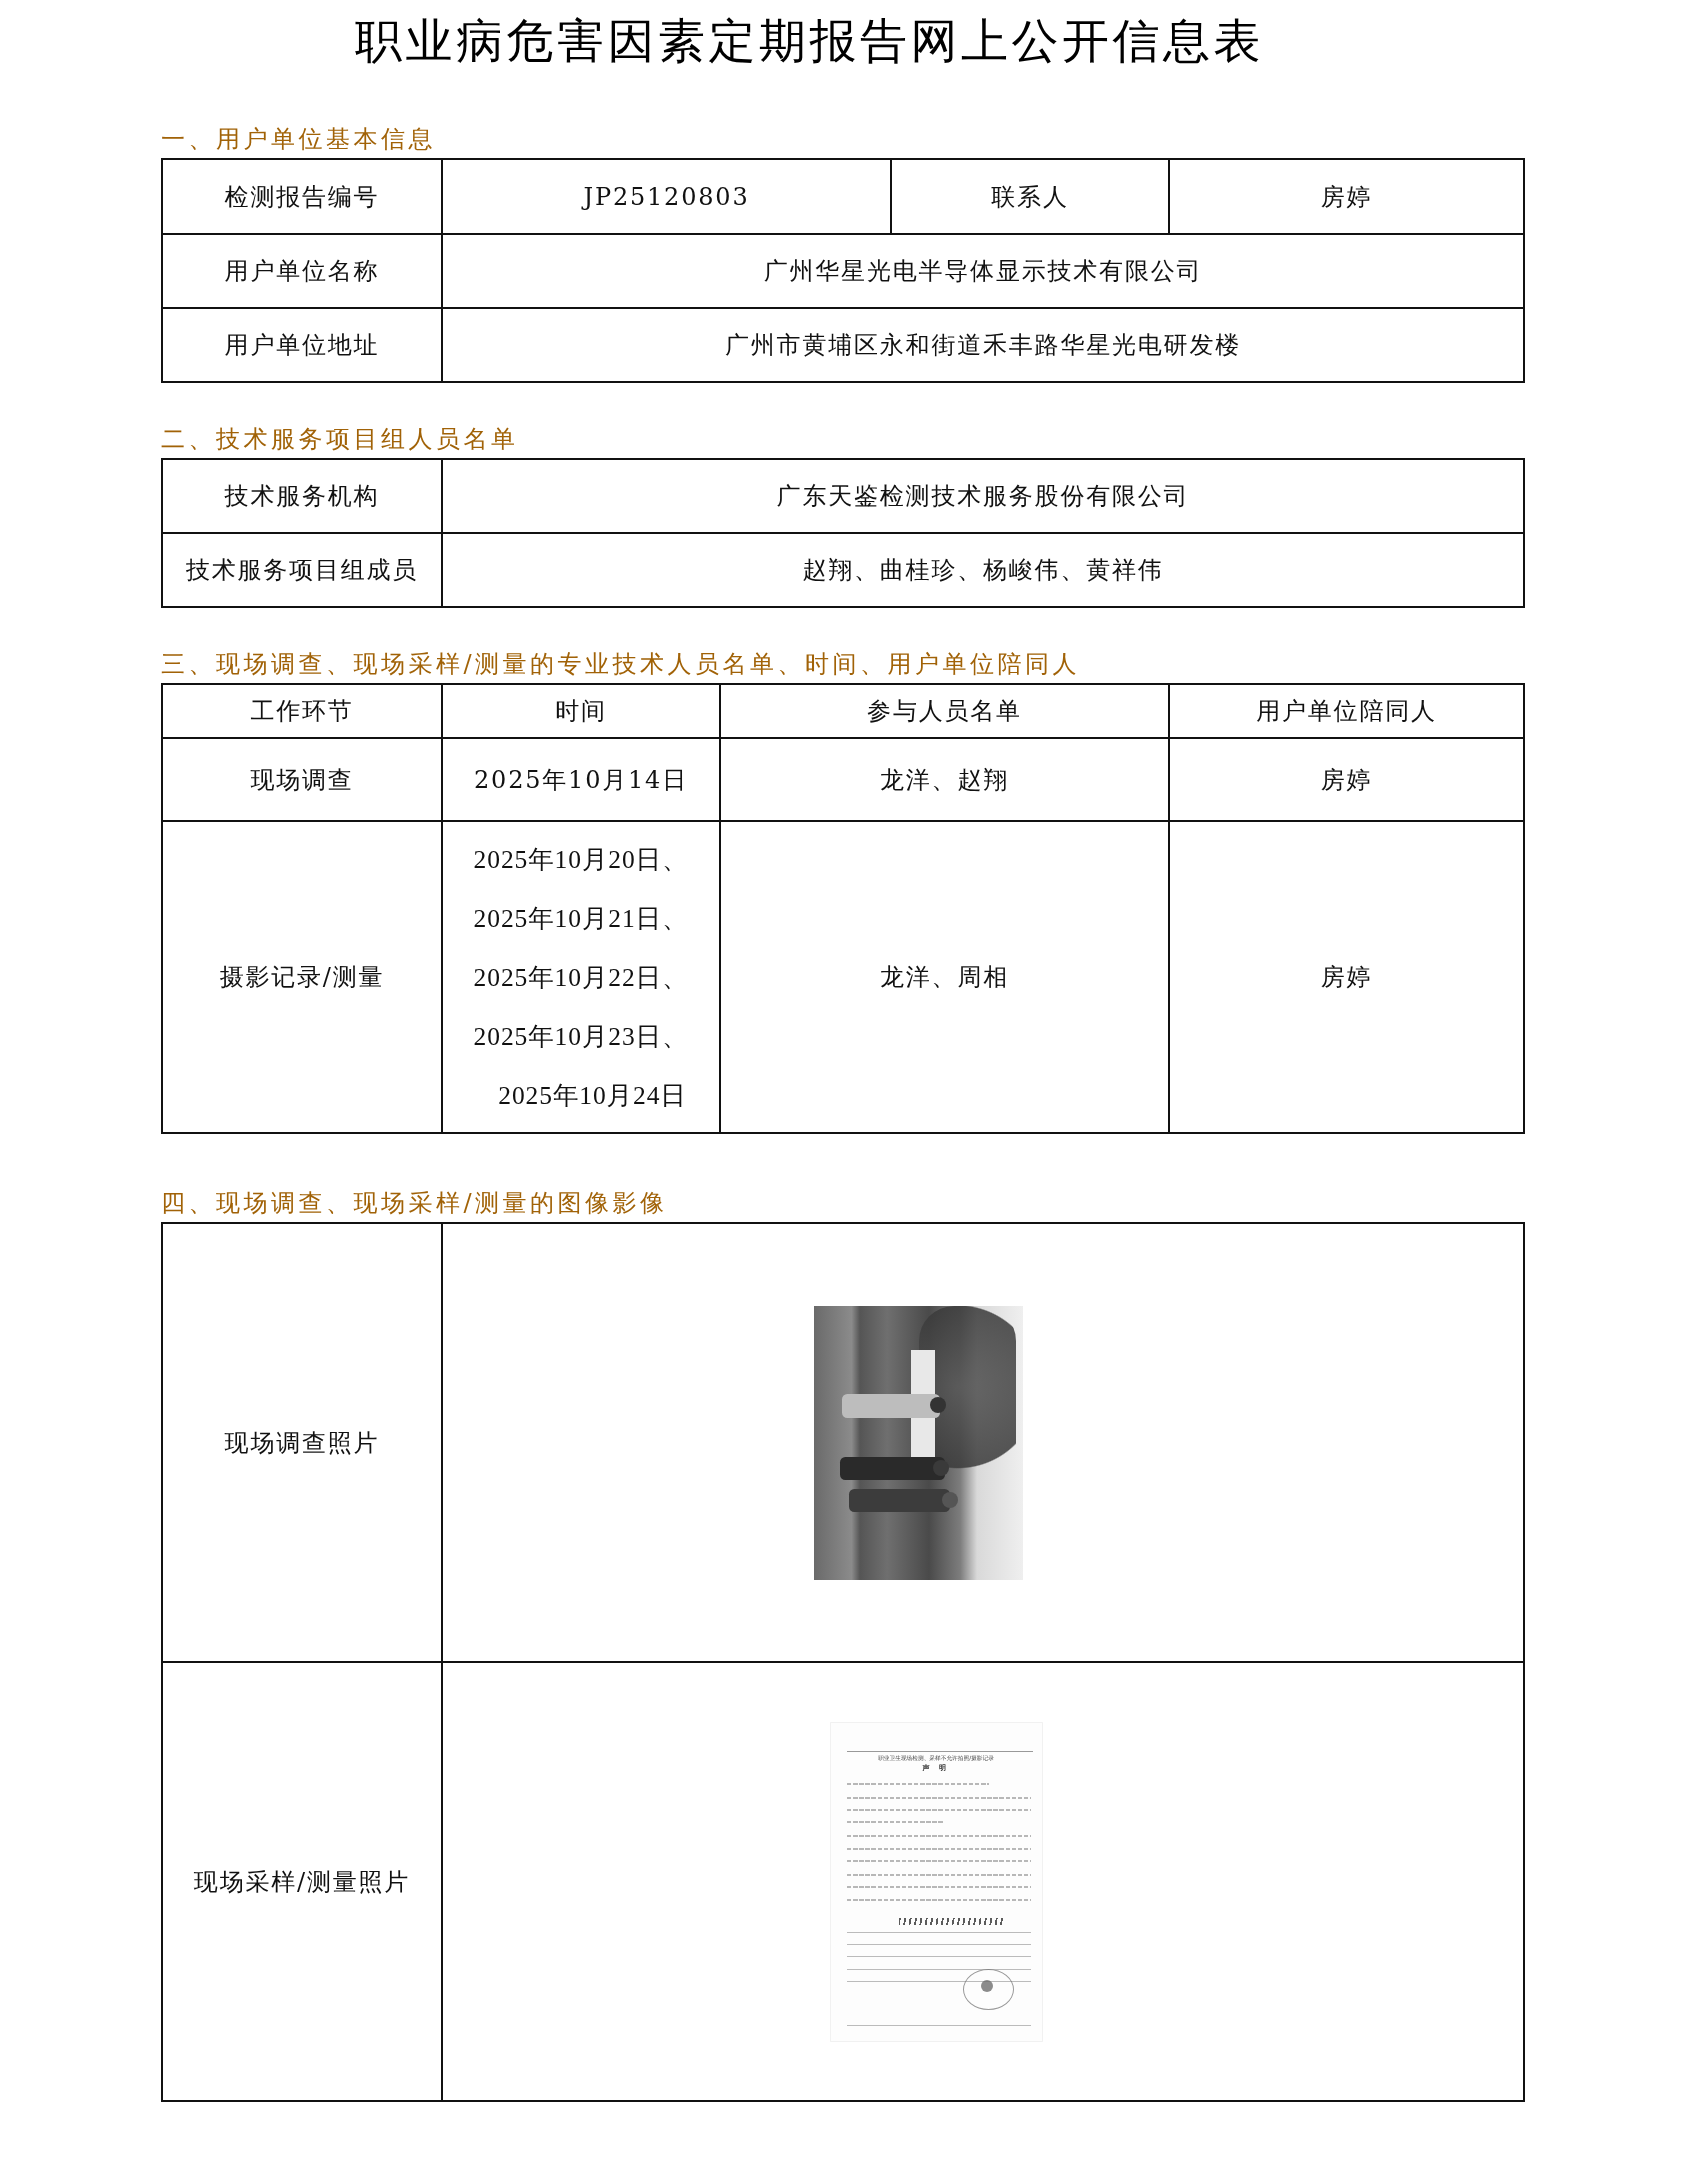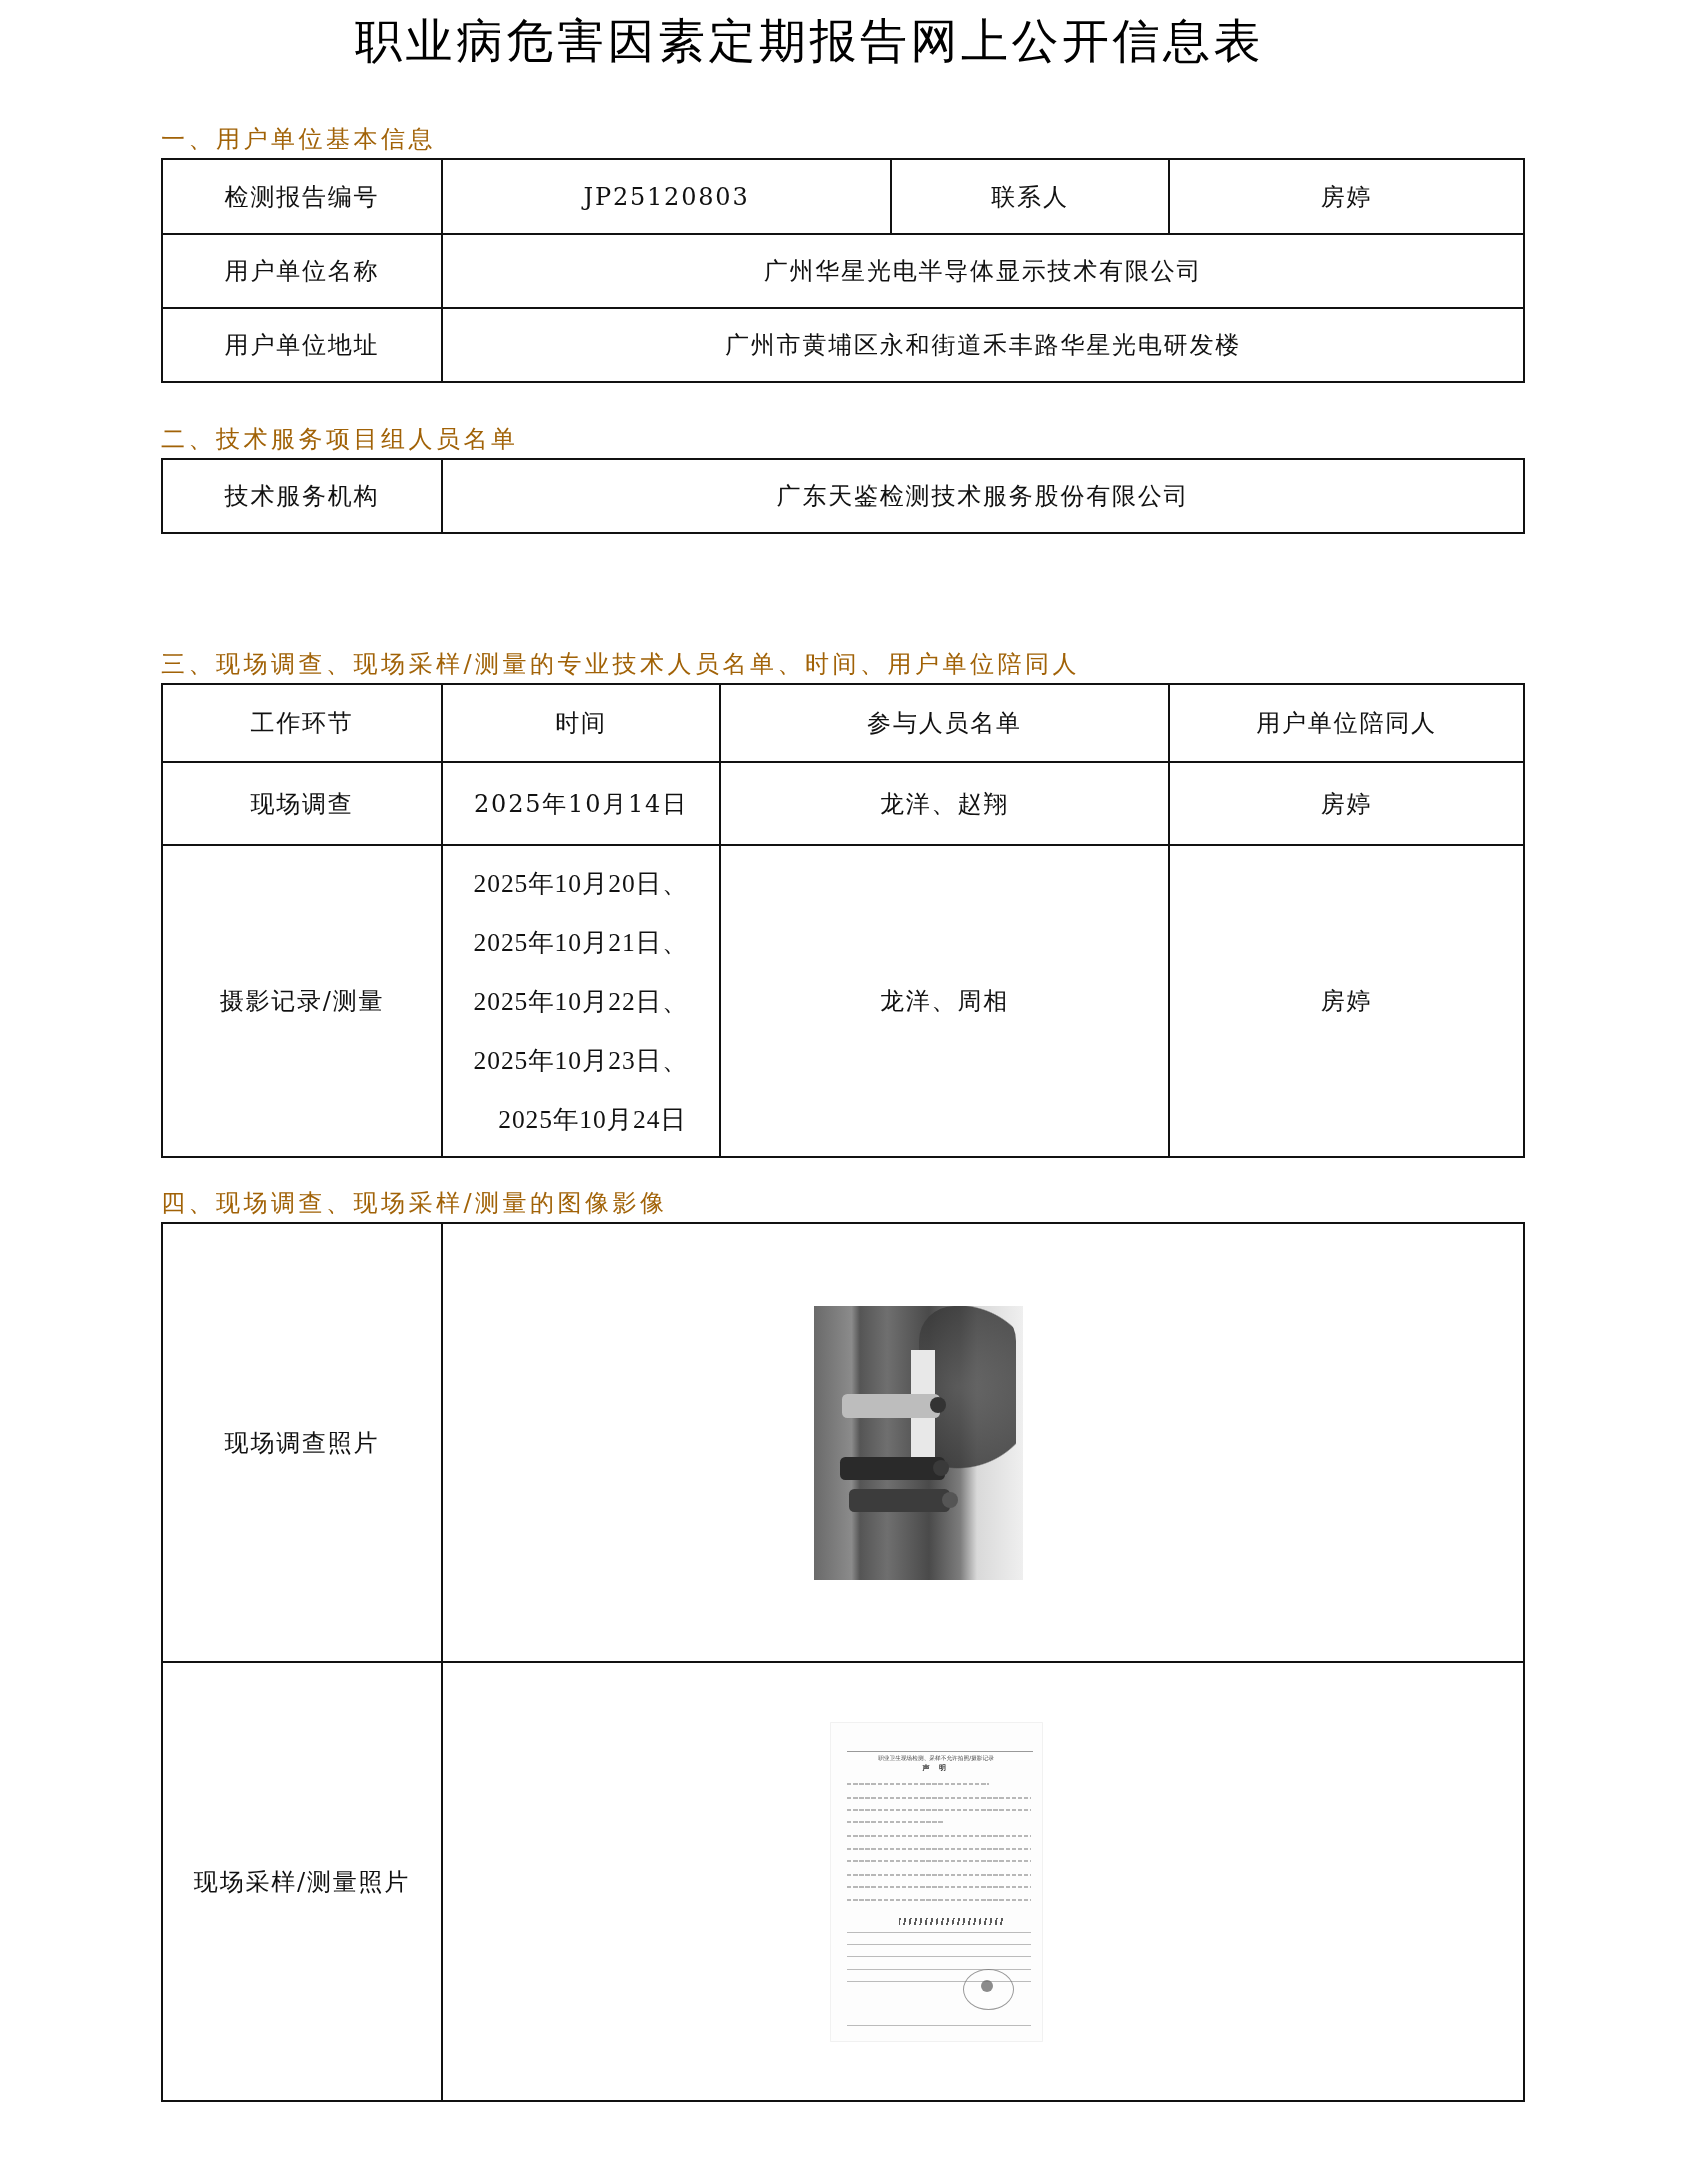--- a/index.html
+++ b/index.html
@@ -77,33 +77,37 @@
 <table class="grid" style="top:458px;">
   <colgroup>
       <col style="width:280px">
       <col style="width:1082px">
     </colgroup>
   <tbody>
       <tr style="height:74px;">
     <td>技术服务机构</td>
     <td>广东天鉴检测技术服务股份有限公司</td>
   </tr>
+  <tr style="height:74px;">
+    <td>技术服务项目组成员</td>
+    <td>赵翔、曲桂珍、杨峻伟、黄祥伟</td>
+  </tr>
 </tbody>
   </table>
 
 <div class="sec-label" style="top:650px;">三、现场调查、现场采样/测量的专业技术人员名单、时间、用户单位陪同人</div>
 <table class="grid" style="top:683px;">
   <colgroup>
       <col style="width:280px">
       <col style="width:278px">
       <col style="width:449px">
       <col style="width:355px">
     </colgroup>
   <tbody>
-      <tr style="height:78px;">
+      <tr style="height:54px;">
     <td>工作环节</td>
     <td>时间</td>
     <td>参与人员名单</td>
     <td>用户单位陪同人</td>
   </tr>
   <tr style="height:83px;">
     <td>现场调查</td>
     <td class="num">2025年10月14日</td>
     <td>龙洋、赵翔</td>
     <td>房婷</td>

